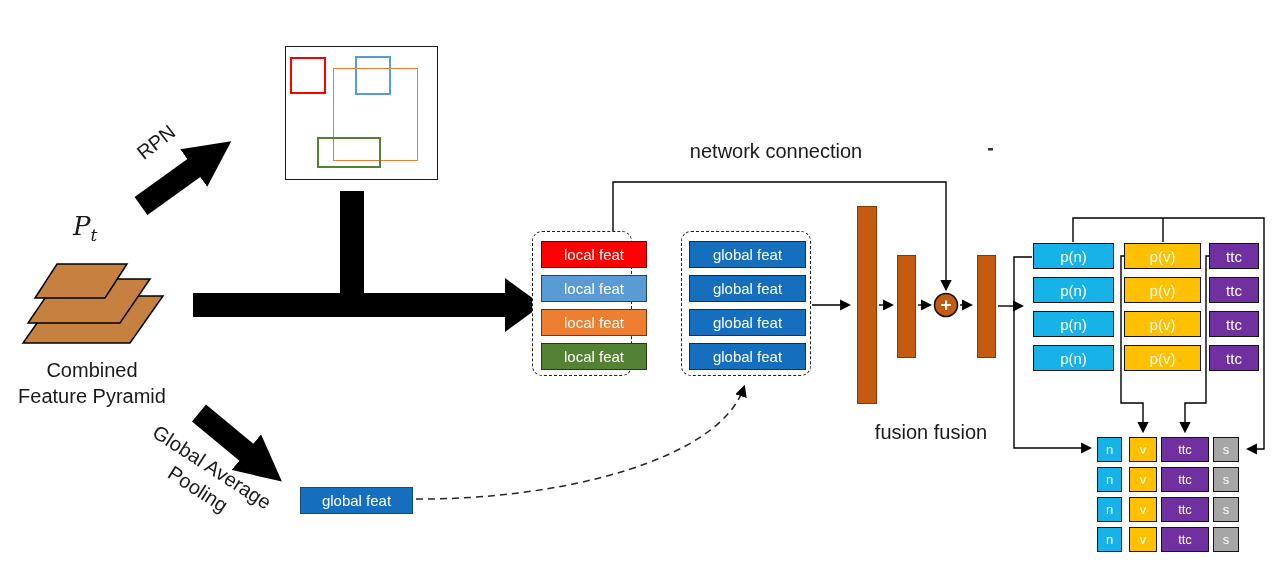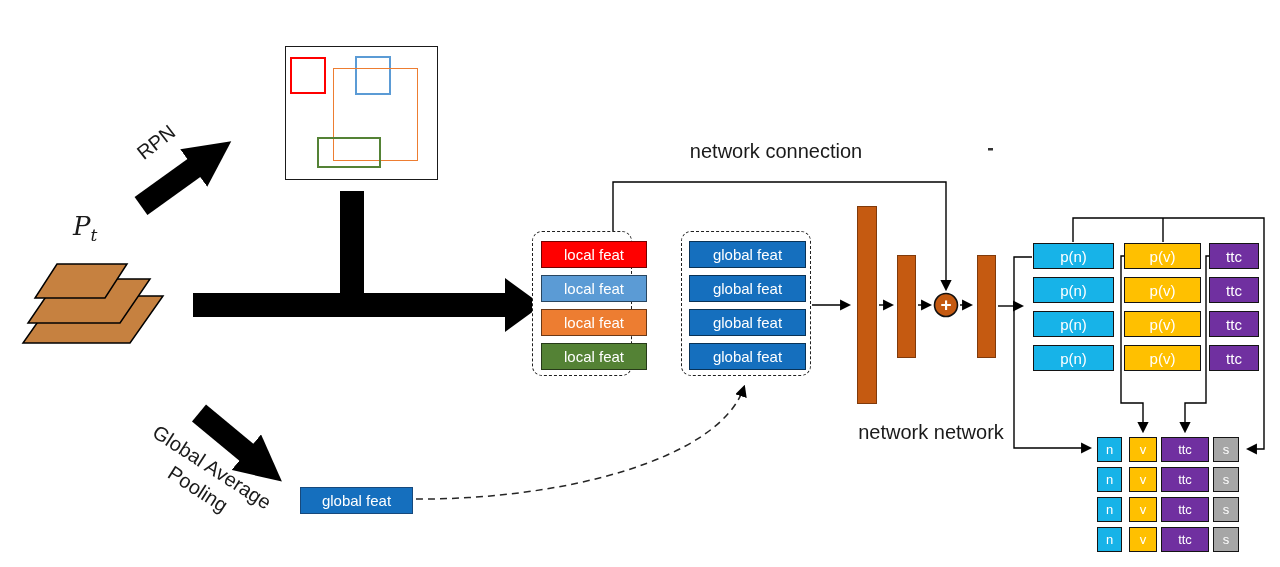--- a/index.html
+++ b/index.html
@@ -102,31 +102,33 @@
     <div class="prop-rect" style="left: 69px; top: 9px; width: 36px; height: 39px; border-color: rgb(91, 155, 213);"></div>
     <div class="prop-rect" style="left: 47px; top: 21px; width: 85px; height: 93px; border-width: 1.5px; border-color: rgb(237, 125, 49);"></div>
     <div class="prop-rect" style="left: 31px; top: 90px; width: 64px; height: 31px; border-color: rgb(84, 130, 53);"></div>
   </div>
 
   <div class="lbl" style="left:124px;top:129px;width:64px;transform:rotate(-38deg);">RPN</div>
 
   <div class="pt"><span>P</span><sub>t</sub></div>
 
   <div class="lbl" style="left:2px;top:357px;width:180px;">
+    <div>Combined</div>
+    <div>Feature Pyramid</div>
   </div>
 
   <div class="lbl" style="left:115px;top:452px;width:180px;transform:rotate(33deg);">
     <div>Global Average</div>
     <div>Pooling</div>
   </div>
 
 
   <div class="lbl" style="left:656px;top:138px;width:240px;">network connection</div>
 
-  <div class="lbl" style="left:845px;top:419px;width:172px;">network network</div>
+  <div class="lbl" style="left:845px;top:419px;width:172px;">fusion fusion</div>
 
   <div class="abs dashed-col" style="left:532px;top:231px;width:100px;height:145px;">
     <div class="feat lfeat fr1" style="background-color: rgb(255, 0, 0);">local feat</div>
     <div class="feat lfeat fr2" style="background-color: rgb(91, 155, 213);">local feat</div>
     <div class="feat lfeat fr3" style="background-color: rgb(237, 125, 49);">local feat</div>
     <div class="feat lfeat fr4" style="background-color: rgb(84, 130, 53);">local feat</div>
   </div>
 
   <div class="abs dashed-col" style="left:681px;top:231px;width:130px;height:145px;">
     <div class="feat gfeat fr1" style="background-color: rgb(21, 111, 190);">global feat</div>

